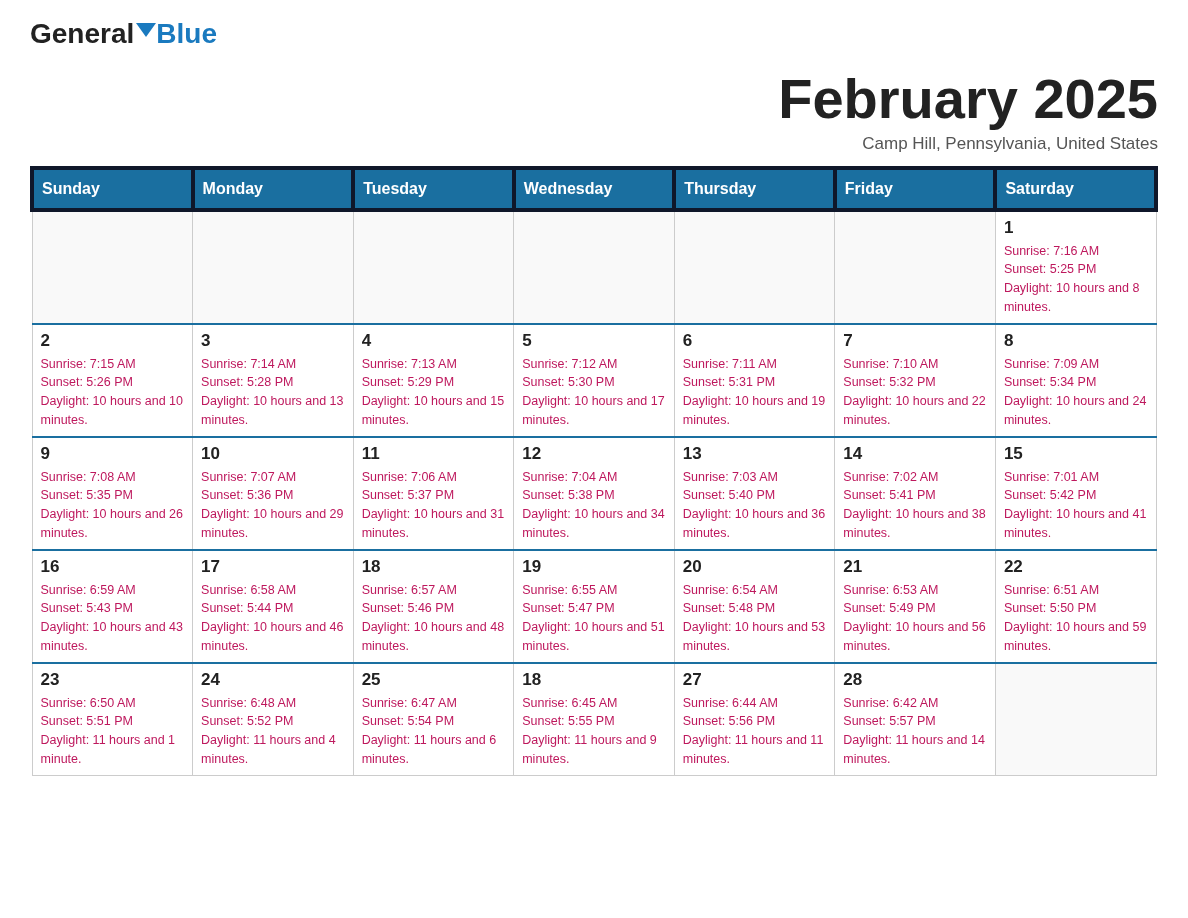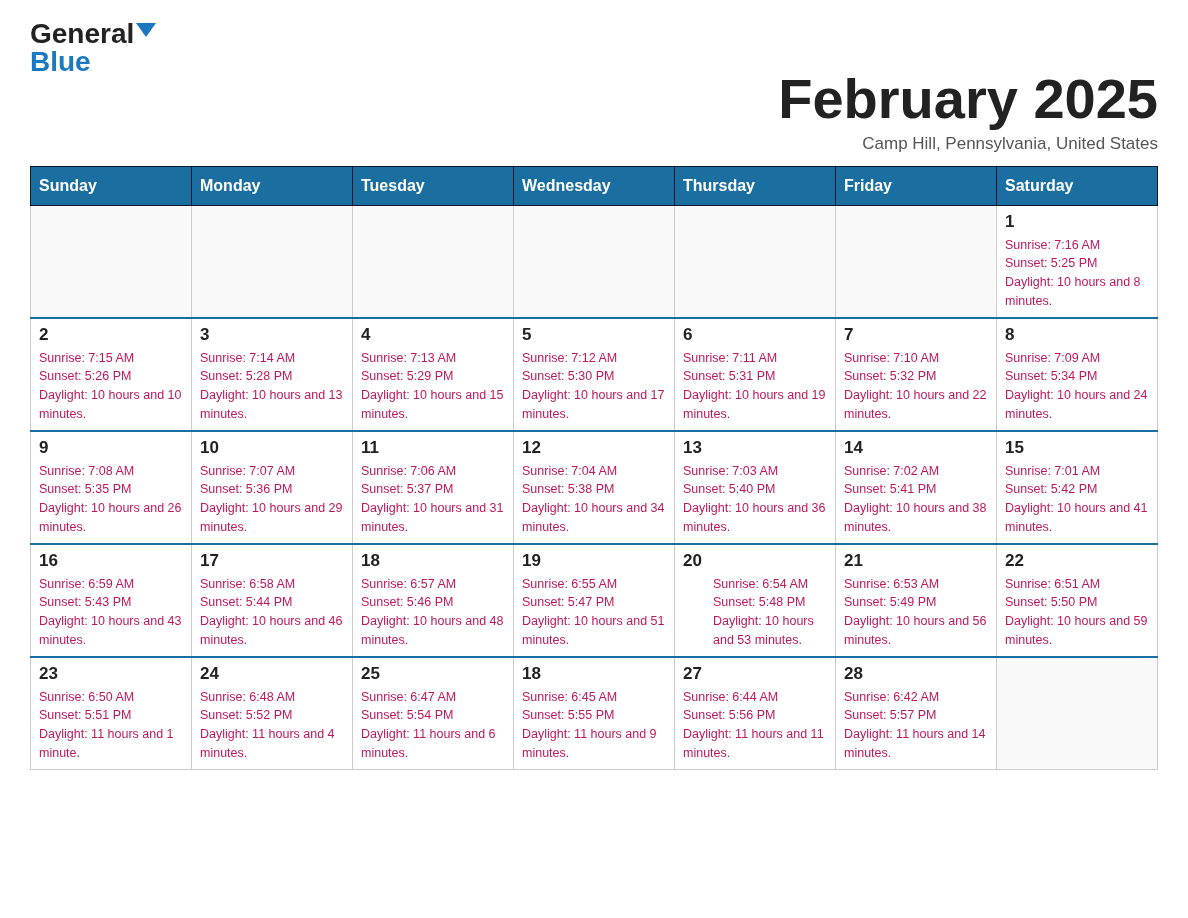--- a/index.html
+++ b/index.html
@@ -12,21 +12,21 @@
       min-height: 918px;
     }
     .header {
       display: flex;
       justify-content: space-between;
       align-items: flex-start;
       margin-bottom: 10px;
     }
     .logo {
       display: flex;
-      flex-direction: column;
+      flex-direction: row;
       align-items: flex-start;
     }
     .logo-general {
       font-size: 28px;
       font-weight: bold;
       color: #222;
       line-height: 1;
     }
     .logo-blue {
       font-size: 28px;
@@ -66,21 +66,21 @@
       border-collapse: collapse;
       margin-top: 12px;
     }
     .calendar th {
       background: #1a6fa0;
       color: #fff;
       font-size: 16px;
       font-weight: bold;
       padding: 10px 8px;
       text-align: left;
-      border: 1px solid #0f172a;
+      border: 4px solid #0f172a;
     }
     .calendar td {
       border: 1px solid #ccc;
       vertical-align: top;
       padding: 6px 8px;
       width: 14.28%;
       min-height: 110px;
       height: 110px;
       font-size: 13px;
       color: #333;
@@ -257,21 +257,21 @@
 Daylight: 10 hours and 48 minutes.</div>
         </td>
         <td>
           <span class="day-num">19</span>
           <div class="day-info" style="white-space: pre-line;">Sunrise: 6:55 AM
 Sunset: 5:47 PM
 Daylight: 10 hours and 51 minutes.</div>
         </td>
         <td>
           <span class="day-num">20</span>
-          <div class="day-info" style="white-space: pre-line; margin-left: 30px;">Sunrise: 6:54 AM
+          <div class="day-info" style="white-space: pre-line;">Sunrise: 6:54 AM
 Sunset: 5:48 PM
 Daylight: 10 hours and 53 minutes.</div>
         </td>
         <td>
           <span class="day-num">21</span>
           <div class="day-info" style="white-space: pre-line;">Sunrise: 6:53 AM
 Sunset: 5:49 PM
 Daylight: 10 hours and 56 minutes.</div>
         </td>
         <td>

